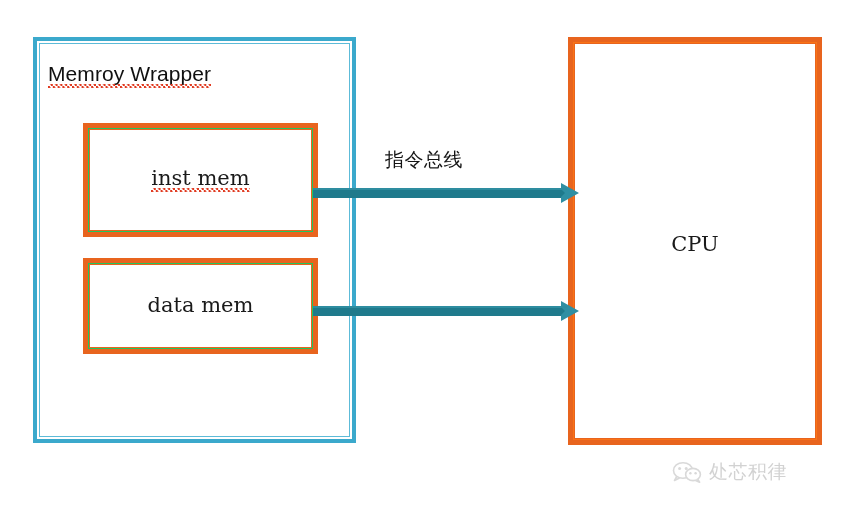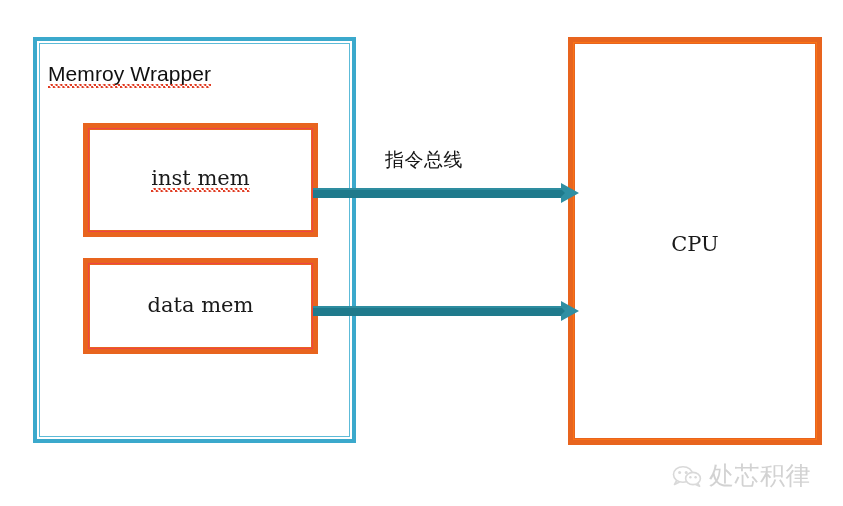--- a/index.html
+++ b/index.html
@@ -64,21 +64,21 @@
       radial-gradient(circle at 3.6px 0.8px, #e03a20 1.1px, rgba(0,0,0,0) 1.4px);
     background-size: 4.8px 4px;
     background-repeat: repeat-x;
   }
 
   
   .mem-box {
     position: absolute;
     box-sizing: border-box;
     border: 5px solid #E8641E;
-    background: #ef4444;
+    background: #22c55e;
   }
   .mem-box-inner {
     position: absolute;
     left: 1px;
     top: 1px;
     right: 1px;
     bottom: 1px;
     border: 1px solid #E8641E;
     background: #ffffff;
   }
@@ -148,21 +148,21 @@
     position: absolute;
     left: 672px;
     top: 459px;
     display: flex;
     align-items: center;
     gap: 7px;
     opacity: 0.62;
   }
   #watermark .wm-icon { display: block; }
   #watermark .wm-text {
-    font-size: 25px;
+    font-size: 19px;
     color: #b7b7b7;
     font-family: Liberation Mono, monospace;
     letter-spacing: 0.5px;
     white-space: nowrap;
   }
 </style>
 </head>
 <body>
 
 <div id="canvas">

